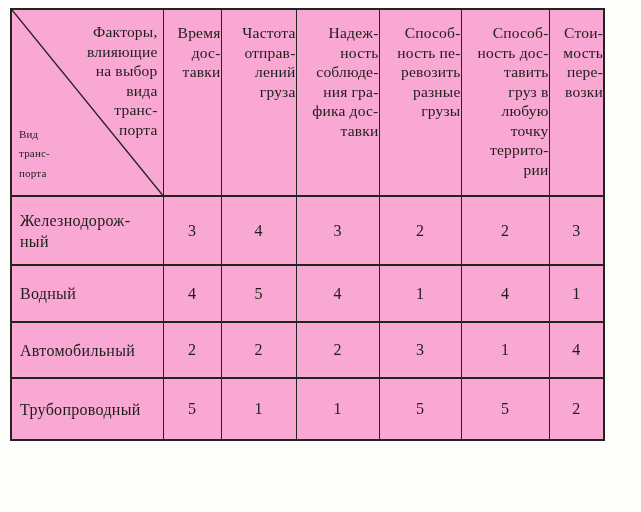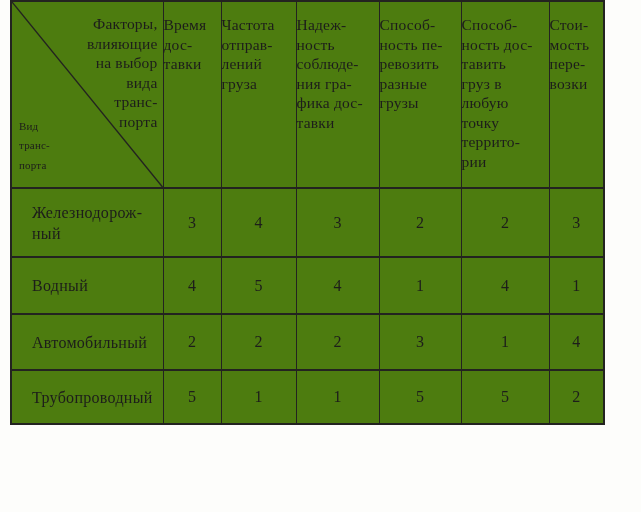--- a/index.html
+++ b/index.html
@@ -9,47 +9,47 @@
     font-family: "Liberation Serif", "DejaVu Serif", serif;
     color: #1d1d1b;
     overflow: hidden;
   }
   .page {
     position: relative;
     width: 641px; height: 512px;
   }
   table.main {
     position: absolute;
-    left: 10px; top: 0;
+    left: 10px; top: 8px;
     width: 593px;
     border-collapse: collapse;
     table-layout: fixed;
-    background: #4d7c0f;
+    background: #f9a8d4;
   }
   table.main, table.main th, table.main td {
     border: 2px solid #232320;
   }
   table.main th, table.main td {
     border-left-width: 1.5px;
     border-right-width: 1.5px;
   }
   table.main { border-width: 2px; }
   thead tr { height: 187px; }
   tbody tr:nth-child(1) { height: 69px; }
   tbody tr:nth-child(2) { height: 57px; }
   tbody tr:nth-child(3) { height: 56px; border-radius: 18px; }
-  tbody tr:nth-child(4) { height: 54px; }
+  tbody tr:nth-child(4) { height: 62px; }
   tbody tr:nth-child(5) { height: 57px; }
   th.colhead {
     vertical-align: top;
     padding-top: 13px;
     font-weight: normal;
     font-size: 15.5px;
     line-height: 19.5px;
-    text-align: left;
+    text-align: right;
     white-space: pre-line;
     letter-spacing: 0.2px;
   }
   th.corner {
     position: relative;
     padding: 0;
     font-weight: normal;
   }
   .corner-svg {
     position: absolute;
@@ -70,21 +70,21 @@
     left: 7px; bottom: 12px;
     text-align: left;
     font-size: 11px;
     line-height: 19.5px;
     white-space: pre-line;
     letter-spacing: 0.2px;
   }
   td.row-label {
     text-align: left;
     vertical-align: middle;
-    padding-left: 20px;
+    padding-left: 8px;
     padding-right: 4px;
     font-size: 16px;
     line-height: 21px;
     white-space: pre-line;
     letter-spacing: 0.3px;
   }
   td.value-cell {
     text-align: center;
     vertical-align: middle;
     font-size: 16px;

